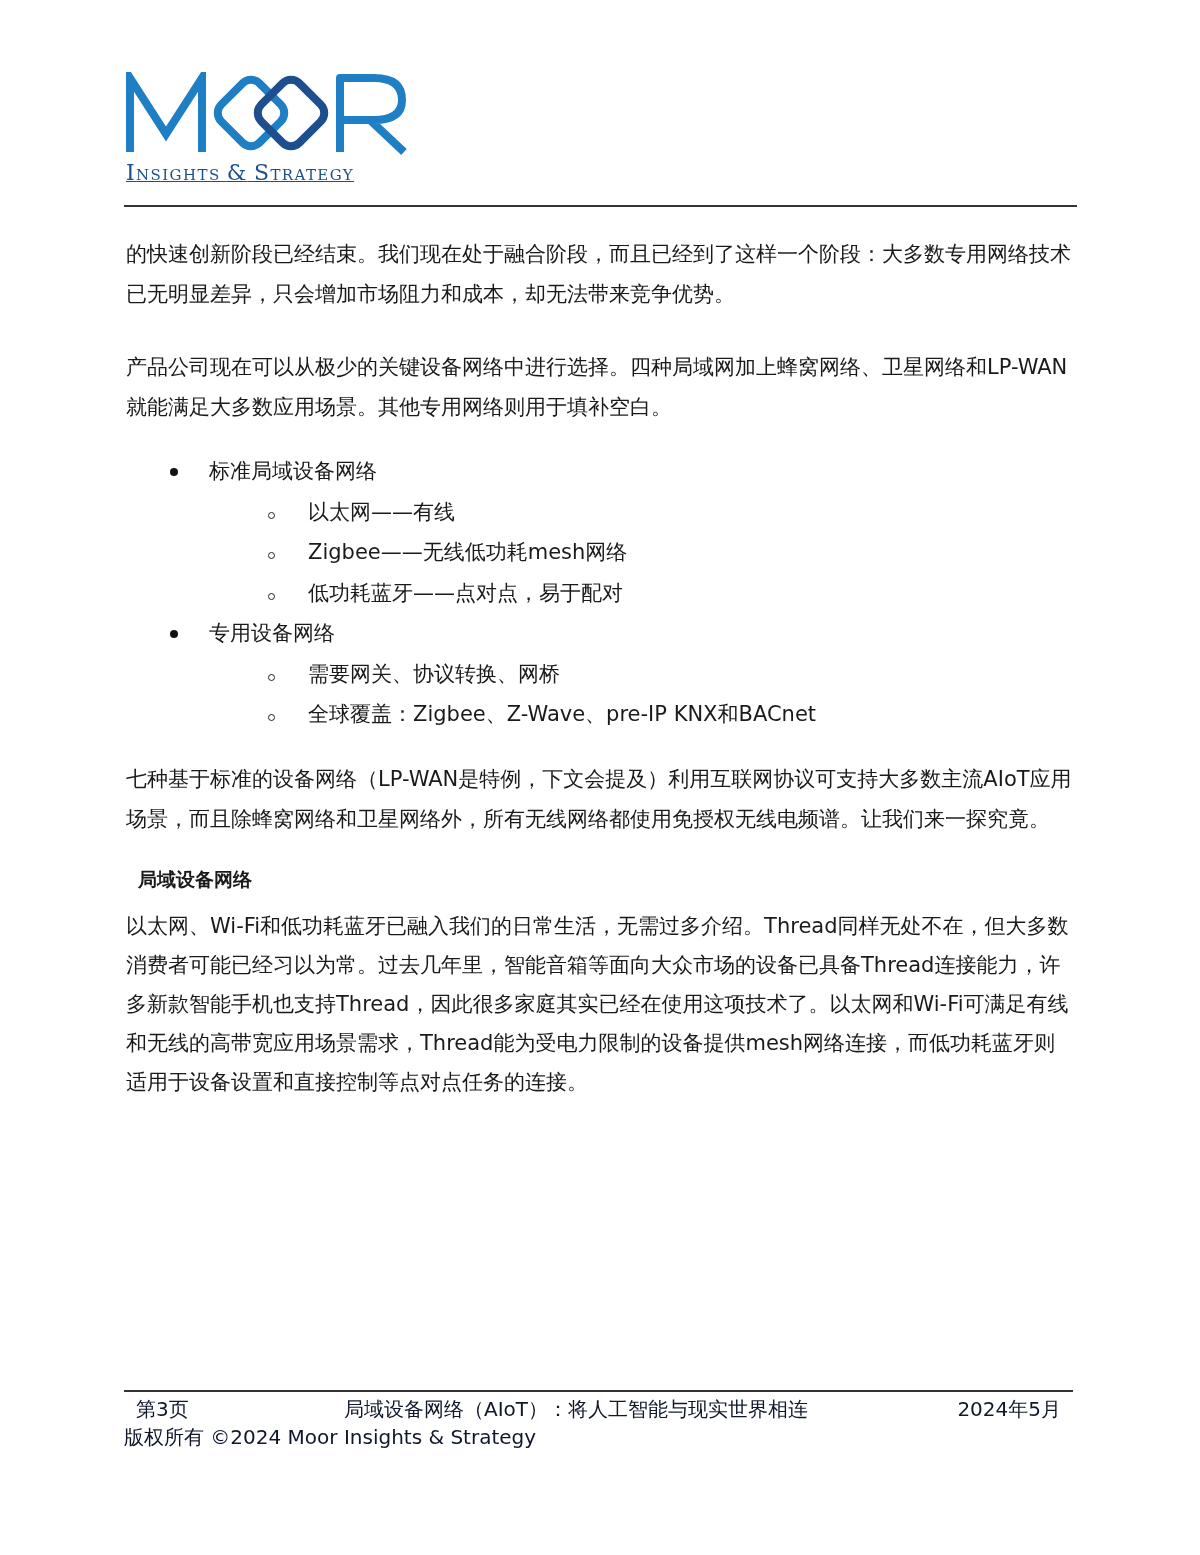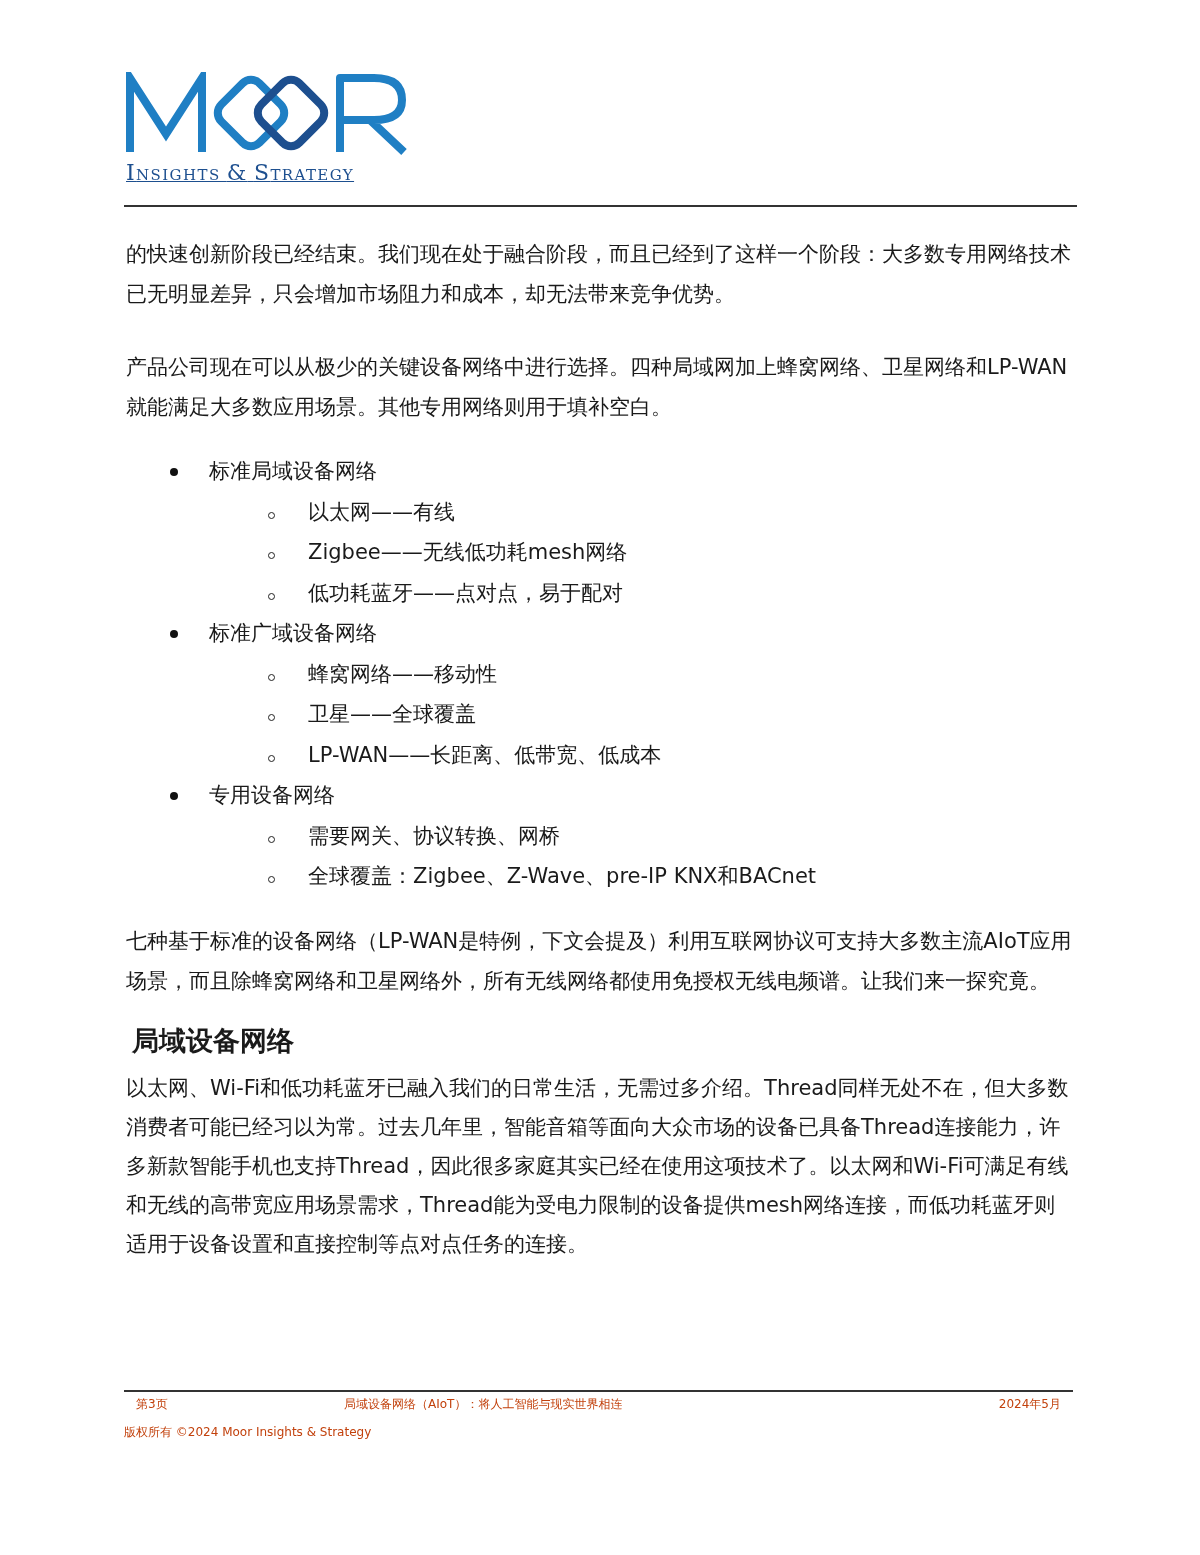--- a/index.html
+++ b/index.html
@@ -33,27 +33,27 @@
   ul.l1 > li > .b {
     position: absolute; left: 44px; top: 17px; width: 8px; height: 8px; border-radius: 50%; background: #111;
   }
   ul.l2 { list-style: none; margin: 0; padding: 0; }
   ul.l2 > li { position: relative; padding-left: 99px; line-height: 40.5px; }
   ul.l2 > li > .b {
     position: absolute; left: 59px; top: 20px; width: 7px; height: 7px; border-radius: 50%;
     border: 1.6px solid #222; box-sizing: border-box;
   }
   .p3 { margin-bottom: 20px; }
-  h2 { margin: 0 0 8px 6px; font-size: 27px; font-weight: bold; line-height: 40px; }
+  h2 { margin: 0 0 8px 12px; font-size: 19px; font-weight: bold; line-height: 40px; }
   .p4 { line-height: 39.2px; }
   .rule-bottom {
     position: absolute; left: 124px; top: 1390px; width: 949px; height: 2px; background: #333;
   }
   .footer {
-    position: absolute; left: 124px; top: 1394px; width: 949px; font-size: 12px; color: #c2410c;
+    position: absolute; left: 124px; top: 1394px; width: 949px; font-size: 20px; color: #0f172a;
   }
   .footer .row { position: relative; height: 30px; }
   .footer .pg { position: absolute; left: 12px; top: 2px; }
   .footer .title { position: absolute; left: 220px; top: 2px; }
   .footer .date { position: absolute; right: 12px; top: 2px; }
   .footer .copy { text-align: left; margin-top: 0; padding-right: 80px; }
 </style>
 </head>
 <body>
 
@@ -83,29 +83,20 @@
       <span class="b"></span>
       <span>标准局域设备网络</span>
       <ul class="l2">
         <li><span class="b"></span><span>以太网——有线</span></li>
         <li><span class="b"></span><span>Zigbee——无线低功耗mesh网络</span></li>
         <li><span class="b"></span><span>低功耗蓝牙——点对点，易于配对</span></li>
       </ul>
     </li>
     <li>
       <span class="b"></span>
-      <span>标准广域设备网络</span>
-      <ul class="l2">
-        <li><span class="b"></span><span>蜂窝网络——移动性</span></li>
-        <li><span class="b"></span><span>卫星——全球覆盖</span></li>
-        <li><span class="b"></span><span>LP-WAN——长距离、低带宽、低成本</span></li>
-      </ul>
-    </li>
-    <li>
-      <span class="b"></span>
       <span>专用设备网络</span>
       <ul class="l2">
         <li><span class="b"></span><span>需要网关、协议转换、网桥</span></li>
         <li><span class="b"></span><span>全球覆盖：Zigbee、Z-Wave、pre-IP KNX和BACnet</span></li>
       </ul>
     </li>
   </ul>
 
   <p class="p3">七种基于标准的设备网络（LP-WAN是特例，下文会提及）利用互联网协议可支持大多数主流AIoT应用场景，而且除蜂窝网络和卫星网络外，所有无线网络都使用免授权无线电频谱。让我们来一探究竟。</p>
   <h2>局域设备网络</h2>

